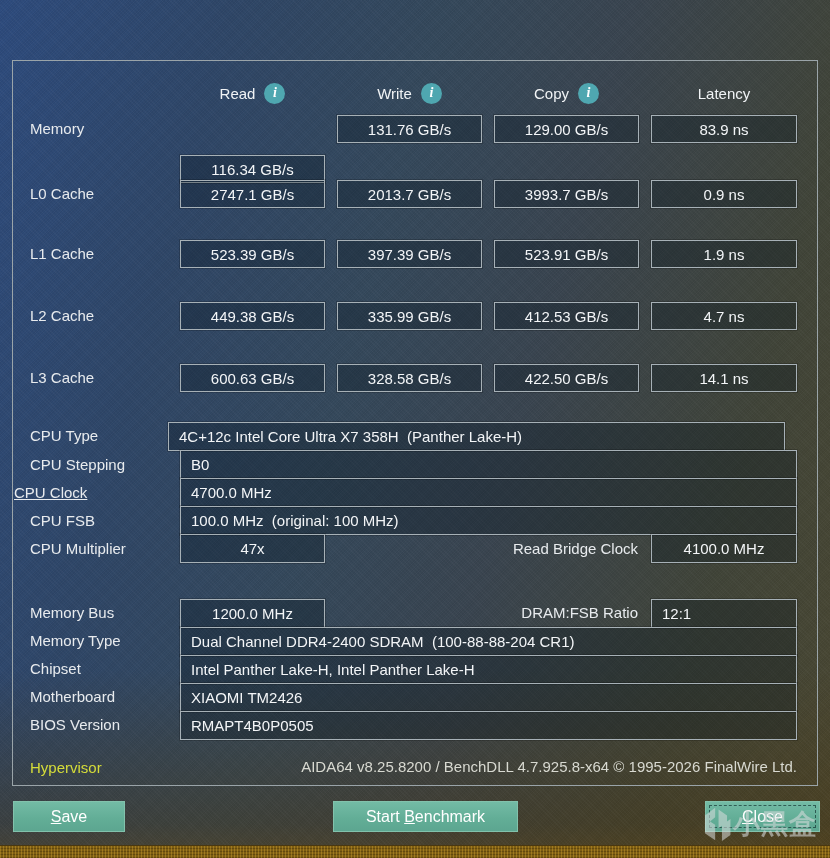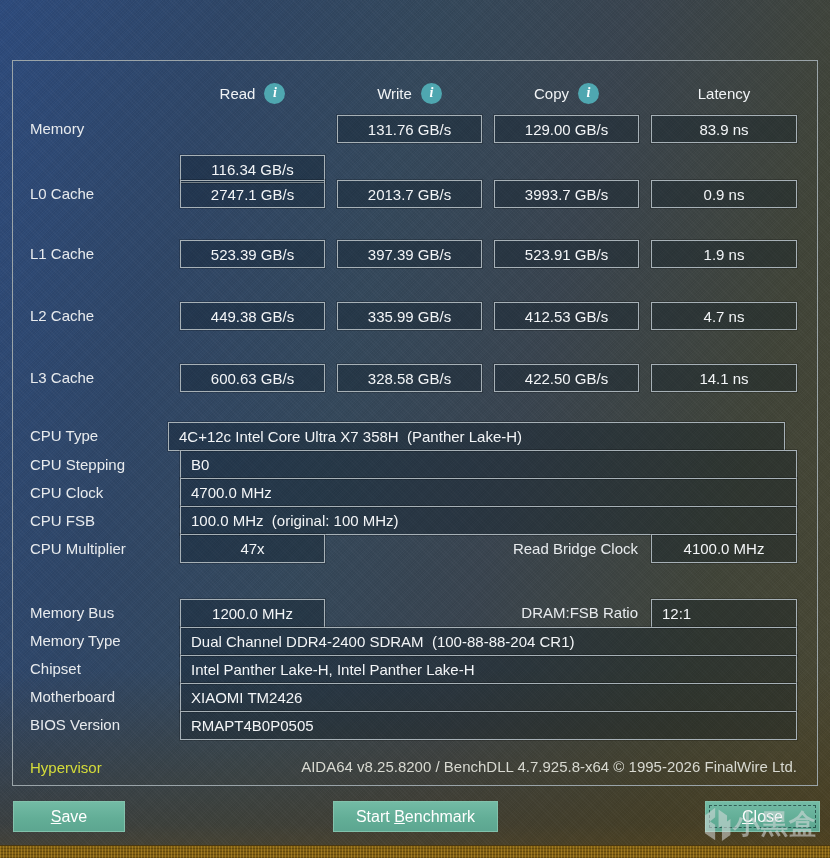--- a/index.html
+++ b/index.html
@@ -51,21 +51,21 @@
   .hyper { color:#d5dc39; }
   .footer-text { position:absolute; top:758px; right:33px; color:#d8d9d1; font-size:15px; }
   .btn {
     position:absolute; top:801px; height:31px; cursor:pointer;
     background:linear-gradient(180deg, #73bba5 0%, #63ae97 55%, #5ca690 100%);
     border:1px solid #82c2ac; color:#ffffff; font-size:16px;
     display:flex; align-items:center; justify-content:center; white-space:pre;
   }
   .btn .key { text-decoration:underline; }
   .btn-save { left:13px; width:112px; }
-  .btn-start { left:333px; width:165px; }
+  .btn-start { left:333px; width:185px; }
   .btn-close { left:705px; width:115px; }
   .btn-close::after { content:""; position:absolute; inset:3px;
     border:1px dashed rgba(15,45,45,0.65); pointer-events:none; }
   .watermark {
     position:absolute; left:699px; top:799px; width:130px; height:50px;
     display:flex; align-items:center; pointer-events:none;
   }
   .wm-logo { width:34px; height:42px; flex:0 0 auto; }
   .wm-text { font-size:27px; font-weight:bold; color:rgba(214,219,218,0.58);
     letter-spacing:1px; line-height:42px; }
@@ -128,21 +128,21 @@
   <div class="vbox" style="left:494px;top:302px;">412.53 GB/s</div>
   <div class="vbox" style="left:651px;top:302px;width:146px;">4.7 ns</div>
 
   <div class="vbox" style="left:180px;top:364px;">600.63 GB/s</div>
   <div class="vbox" style="left:337px;top:364px;">328.58 GB/s</div>
   <div class="vbox" style="left:494px;top:364px;">422.50 GB/s</div>
   <div class="vbox" style="left:651px;top:364px;width:146px;">14.1 ns</div>
 
   <div class="lbl" style="left:30px;top:426px;">CPU Type</div>
   <div class="lbl" style="left:30px;top:455px;">CPU Stepping</div>
-  <div class="lbl" style="left:30px;top:483px;">CPU Clock</div>
+  <div class="lbl" style="left:14px;top:483px;text-decoration:underline;">CPU Clock</div>
   <div class="lbl" style="left:30px;top:511px;">CPU FSB</div>
   <div class="lbl" style="left:30px;top:539px;">CPU Multiplier</div>
 
   <div class="vbox wbox" style="left:168px;top:422px;">4C+12c Intel Core Ultra X7 358H  (Panther Lake-H)</div>
   <div class="vbox wbox" style="left:180px;top:450px;">B0</div>
   <div class="vbox wbox" style="left:180px;top:478px;">4700.0 MHz</div>
   <div class="vbox wbox" style="left:180px;top:506px;">100.0 MHz  (original: 100 MHz)</div>
   <div class="vbox h29" style="left:180px;top:534px;">47x</div>
 
   <div class="rlabel-right" style="left:420px;top:539px;width:218px;">Read Bridge Clock</div>

